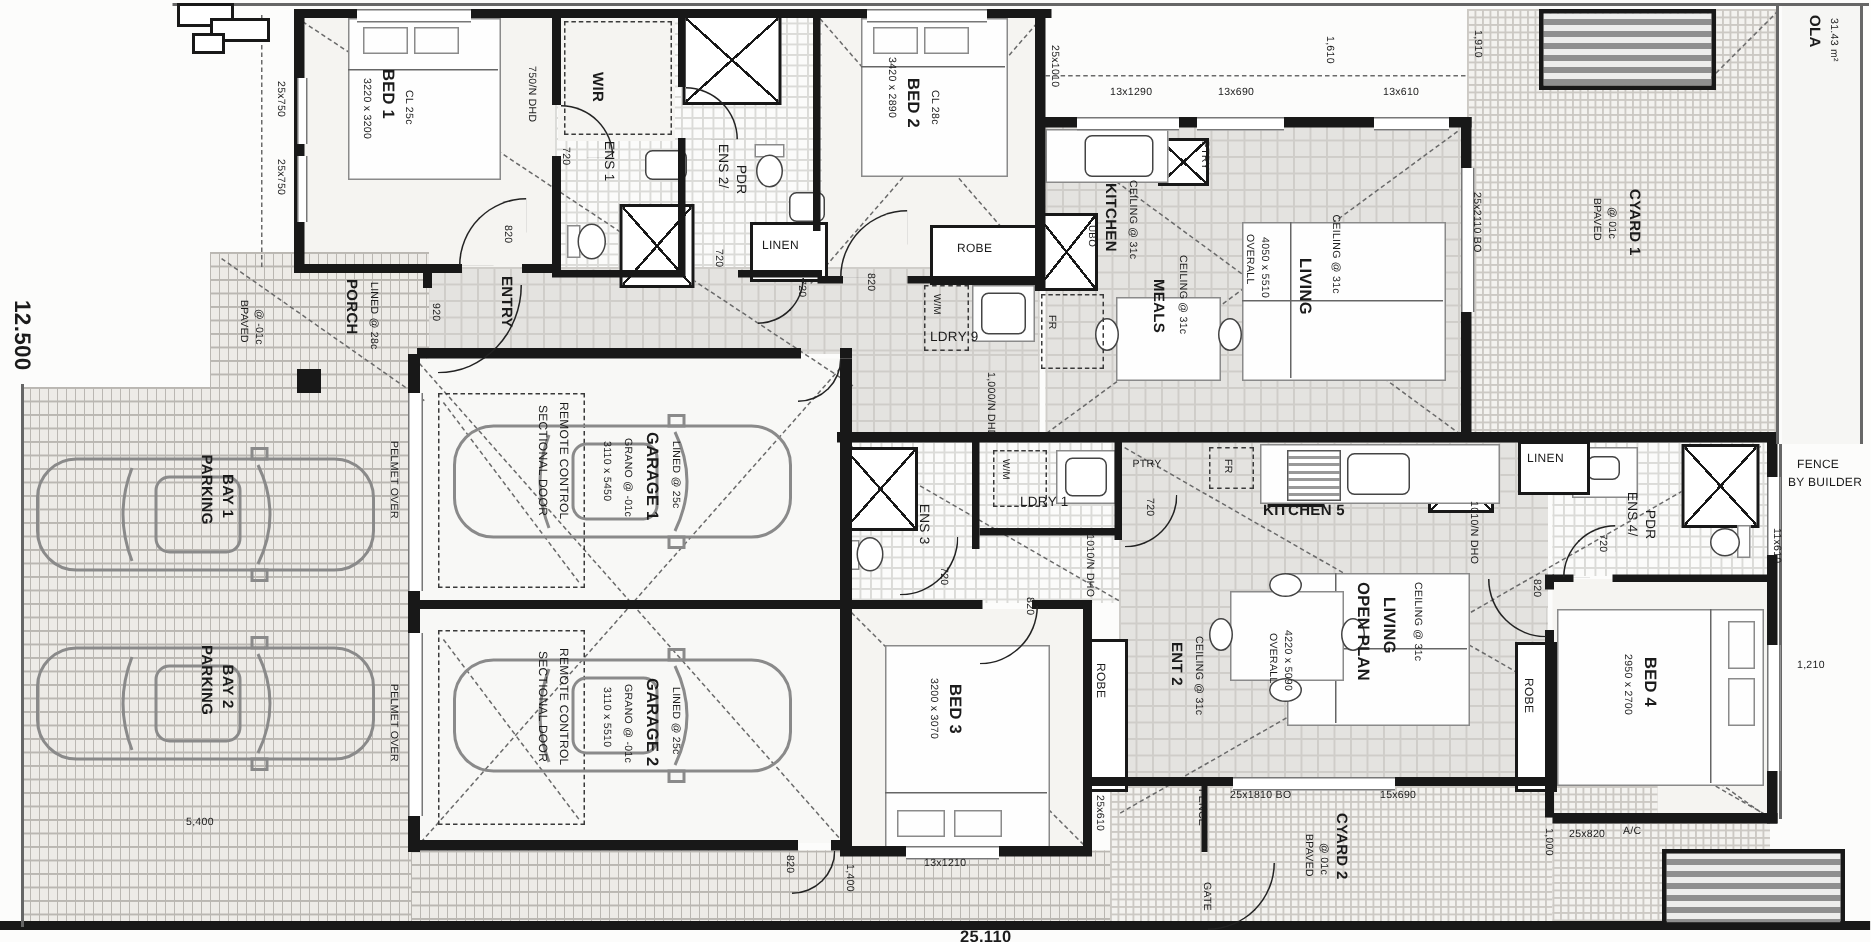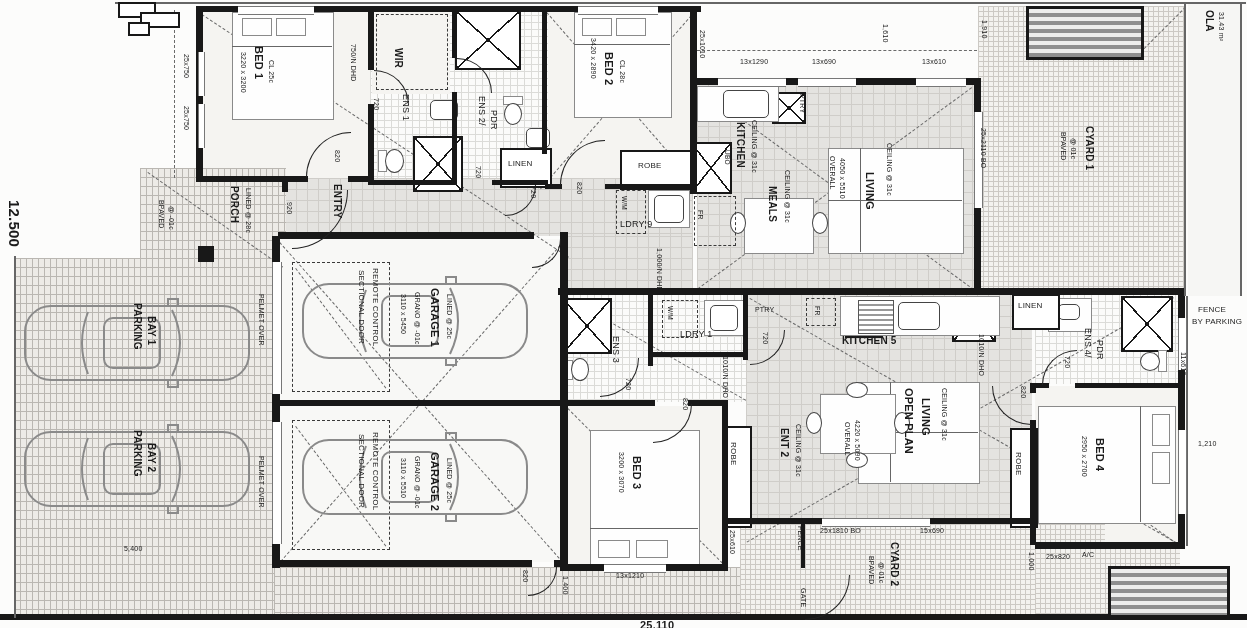--- a/index.html
+++ b/index.html
@@ -280,21 +280,21 @@
   <div class="lbl v" style="left:699px;top:30px;font-size:7px">25x1010</div>
   <div class="lbl" style="left:740px;top:58px;font-size:7px">13x1290</div>
   <div class="lbl" style="left:812px;top:58px;font-size:7px">13x690</div>
   <div class="lbl v" style="left:882px;top:24px;font-size:7px">1,610</div>
   <div class="lbl" style="left:922px;top:58px;font-size:7px">13x610</div>
   <div class="lbl v" style="left:981px;top:20px;font-size:7px">1,910</div>
   <div class="lbl v" style="left:980px;top:128px;font-size:7px">25x2110 BO</div>
   <div class="lbl v b" style="left:1203px;top:10px;font-size:10px">OLA</div>
   <div class="lbl v" style="left:1218px;top:12px;font-size:7px">31.43 m²</div>
   <div class="lbl" style="left:1198px;top:306px;font-size:8px">FENCE</div>
-  <div class="lbl" style="left:1192px;top:318px;font-size:8px">BY PARKING</div>
+  <div class="lbl" style="left:1192px;top:318px;font-size:8px">BY BUILDER</div>
   <div class="lbl v" style="left:1180px;top:352px;font-size:7px">11x610</div>
   <div class="lbl" style="left:1198px;top:440px;font-size:7px">1,210</div>
   <div class="lbl v" style="left:562px;top:576px;font-size:7px">1,400</div>
   <div class="lbl" style="left:616px;top:572px;font-size:7px">13x1210</div>
   <div class="lbl v" style="left:729px;top:530px;font-size:7px">25x610</div>
   <div class="lbl v" style="left:797px;top:526px;font-size:7px">FENCE</div>
   <div class="lbl v" style="left:800px;top:588px;font-size:7px">GATE</div>
   <div class="lbl" style="left:820px;top:527px;font-size:7px">25x1810 BO</div>
   <div class="lbl" style="left:920px;top:527px;font-size:7px">15x690</div>
   <div class="lbl v" style="left:1028px;top:552px;font-size:7px">1,000</div>

